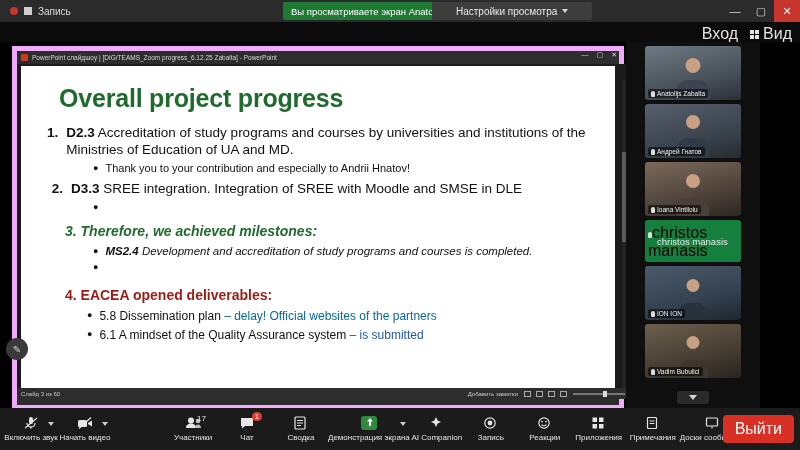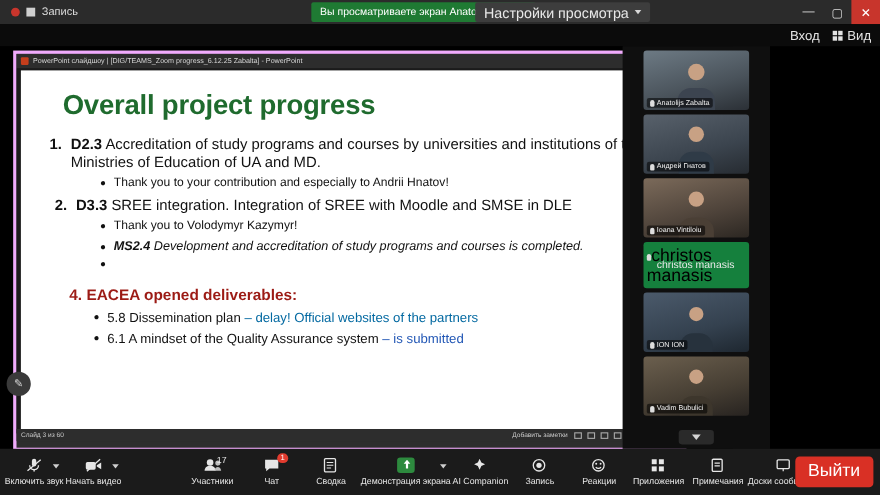--- a/index.html
+++ b/index.html
@@ -2,36 +2,36 @@
 <html><head>
 <meta charset="utf-8">
 <style>
   * { box-sizing: border-box; margin: 0; padding: 0; }
   html, body {
     width: 800px; height: 450px;
     background: #000;
     font-family: "Liberation Sans", sans-serif;
     overflow: hidden;
   }
-  #app { position: relative; width: 700px; height: 450px; background: #0b0b0b; }
+  #app { position: relative; width: 760px; height: 450px; background: #0b0b0b; }
 
   
   .topbar {
     position: absolute; top: 0; left: 0; width: 800px; height: 22px;
     background: #2b2b2b; display: flex; align-items: center;
   }
   .share-pill {
     position: absolute; left: 283px; top: 2px; height: 18px;
     background: #1f7a33; color: #fff; font-size: 9.5px;
     display: flex; align-items: center; padding: 0 8px; border-radius: 2px;
   }
   .view-opts {
     position: absolute; left: 432px; top: 2px; height: 18px;
-    background: #3d3d3d; color: #e8e8e8; font-size: 13px;
-    display: flex; align-items: center; gap: 5px; padding: 0 8px; border-radius: 2px; text-align: right;
+    background: #3d3d3d; color: #e8e8e8; font-size: 10px;
+    display: flex; align-items: center; gap: 5px; padding: 0 24px; border-radius: 2px; text-align: right;
   }
   .caret-down {
     width: 0; height: 0; border-left: 3.5px solid transparent;
     border-right: 3.5px solid transparent; border-top: 4px solid #d8d8d8;
   }
   .rec-group {
     position: absolute; left: 10px; top: 0; height: 22px;
     display: flex; align-items: center; gap: 6px; color: #dcdcdc; font-size: 10px;
   }
   .rec-dot { width: 8px; height: 8px; border-radius: 50%; background: #c8352c; }
@@ -44,36 +44,36 @@
     color: #ddd; font-size: 11px;
   }
   .win-btn.close { background: #c8352c; color: #fff; }
 
   
   .subbar {
     position: absolute; top: 22px; left: 0; width: 800px; height: 20px; background: #0b0b0b;
   }
   .subbar-right {
     position: absolute; right: 8px; top: 3px; display: flex; gap: 12px;
-    color: #e3e3e3; font-size: 12px; align-items: flex-start;
+    color: #e3e3e3; font-size: 16px; align-items: flex-start;
   }
   .subbar-right .item { display: flex; align-items: center; gap: 4px; }
   .grid-ico {
     width: 9px; height: 9px; display: grid; grid-template-columns: 1fr 1fr;
     grid-template-rows: 1fr 1fr; gap: 1px;
   }
   .grid-ico i { background: #e3e3e3; display: block; }
 
   
   .screen-area {
     position: absolute; top: 42px; left: 0; width: 666px; height: 366px; background: #000;
   }
   .ppt-window {
     position: absolute; left: 12px; top: 4px; width: 612px; height: 364px;
-    background: #2d2d2d; border: 3px solid #f0abfc;
+    background: #2d2d2d; border: 5px solid #f0abfc;
   }
   .ppt-title {
     height: 13px; background: #2d2d2d; display: flex; align-items: center;
     padding: 0 4px; gap: 4px; color: #d6d6d6; font-size: 6.5px; position: relative;
   }
   .ppt-logo { width: 7px; height: 7px; background: #c43e1c; border-radius: 1px; }
   .ppt-title .wc { position: absolute; right: 2px; top: 0; display: flex; gap: 8px; color: #cfcfcf; font-size: 7px; }
   .ppt-stage {
     position: absolute; left: 0; top: 13px; width: 612px; height: 332px;
     background: #1b1b1b;
@@ -268,23 +268,23 @@
               <span class="dot">●</span>
               <span>Thank you to your contribution and especially to Andrii Hnatov!</span>
             </div>
 
             <div class="num-item">
               <span class="n">2.</span>
               <span><b>D3.3</b><span> SREE integration. Integration of SREE with Moodle and SMSE in DLE</span></span>
             </div>
             <div class="sub-bullet">
               <span class="dot">●</span>
-              <span>Thank you to Volodymyr Kazymyr!</span>
-            </div>
-
+            </div>
+
+            <div class="milestone-head">3. Therefore, we achieved milestones:</div>
 
             <div class="ms-bullet">
               <span class="dot">●</span>
               <span><b>MS2.4</b><span> Development and accreditation of study programs and courses is completed.</span></span>
             </div>
             <div class="ms-bullet">
               <span class="dot">●</span>
             </div>
 
             <div class="eacea-head">4. EACEA opened deliverables:</div>

